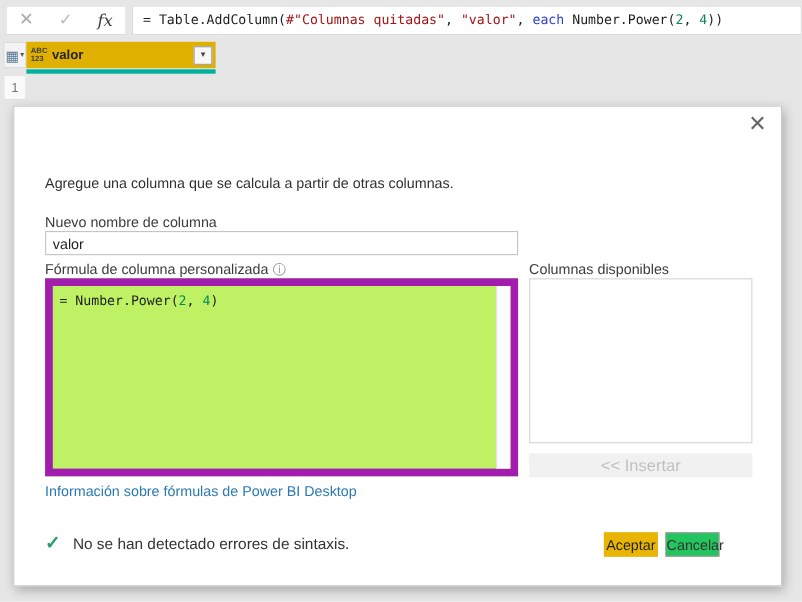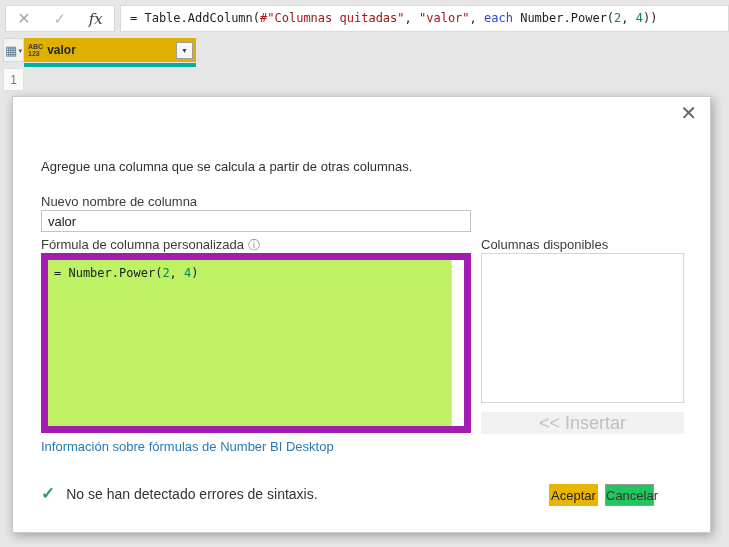--- a/index.html
+++ b/index.html
@@ -58,21 +58,21 @@
   .lbl-formula { left:28px; top:140px; }
   .info-icon { color:#8a8a8a; font-size:12px; margin-left:4px; }
   .formula-area { position:absolute; left:28px; top:156px; width:430px; height:180px; border:7px solid #a21caf;
     background:#bef264; }
   .formula-text { position:absolute; left:0; top:0; right:14px; padding:6px 6px; font-size:12px; white-space:pre; }
   .fscroll { position:absolute; right:0; top:0; bottom:0; width:13px; background:#fdfdfd; border-left:1px solid #e0e0e0; }
   .dlg-link { position:absolute; left:28px; top:342px; font-size:13px; color:#2b79b3; text-decoration:none; }
   .lbl-cols { left:468px; top:140px; }
   .cols-list { position:absolute; left:468px; top:156px; width:203px; height:150px; border:1px solid #d4d4d4; background:#fff; }
   .insert-btn { position:absolute; left:468px; top:315px; width:203px; height:22px; background:#f1f1f1;
-    border:none; color:#c0c0c0; font-size:18px; font-family:"Liberation Sans", sans-serif; }
+    border:none; color:#c0c0c0; font-size:15px; font-family:"Liberation Sans", sans-serif; }
   .status { position:absolute; left:28px; top:388px; display:flex; align-items:center; gap:11px; }
   .status .check { color:#299e6b; font-size:17px; font-weight:bold; line-height:1; }
   .status .txt { font-size:14px; color:#333; }
   .btn { position:absolute; top:387px; width:49px; height:22px; font-size:13px;
     font-family:"Liberation Sans", sans-serif; cursor:pointer; }
   .btn-ok { left:536px; background:#e8b505; border:1px solid #e8b505; color:#252423; }
   .btn-cancel { left:592px; background:#22c55e; border:1px solid #979797; color:#333; }
 </style>
 </head>
 <body>
@@ -116,21 +116,21 @@
     <div class="lbl lbl-name">Nuevo nombre de columna</div>
     <input class="name-input" type="text" value="valor" style="">
 
     <div class="lbl lbl-formula">
       <span>Fórmula de columna personalizada</span><span class="info-icon">ⓘ</span>
     </div>
     <div class="formula-area">
       <div class="formula-text mono"><span class="tok-plain">= Number.Power(</span><span class="tok-number">2</span><span class="tok-plain">, </span><span class="tok-number">4</span><span class="tok-plain">)</span></div>
       <div class="fscroll"></div>
     </div>
-    <a class="dlg-link" href="#">Información sobre fórmulas de Number BI Desktop</a>
+    <a class="dlg-link" href="#">Información sobre fórmulas de Power BI Desktop</a>
 
     <div class="lbl lbl-cols">Columnas disponibles</div>
     <div class="cols-list"></div>
     <button class="insert-btn" disabled="">&lt;&lt; Insertar</button>
 
     <div class="status">
       <span class="check">✓</span>
       <span class="txt">No se han detectado errores de sintaxis.</span>
     </div>
     <button class="btn btn-ok">Aceptar</button>

